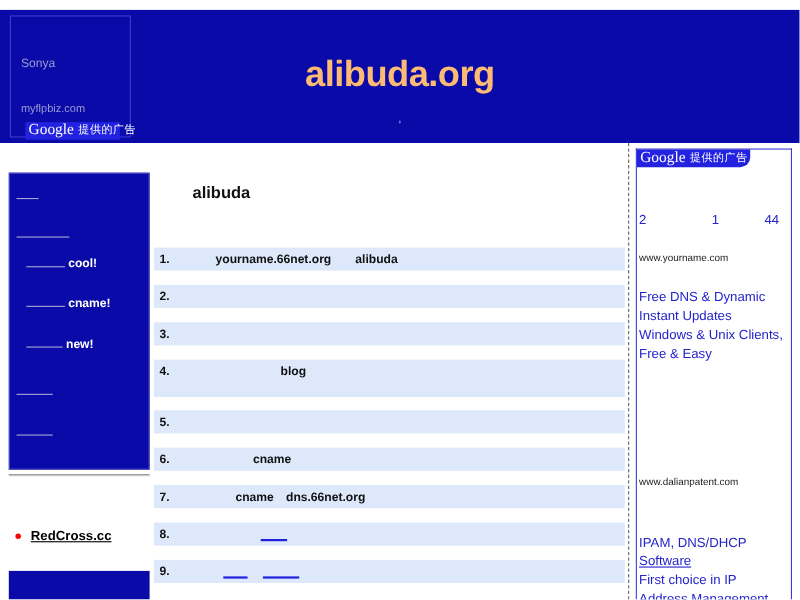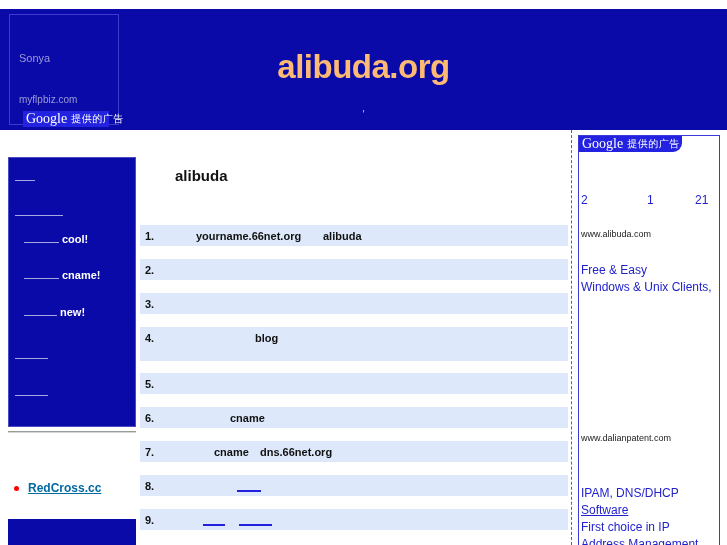--- a/index.html
+++ b/index.html
@@ -159,21 +159,21 @@
   #redcross-bullet {
     display: inline-block;
     width: 5px;
     height: 5px;
     border-radius: 3px;
     background: #ff0000;
     vertical-align: middle;
     margin-right: 9px;
   }
   #redcross-link {
-    color: #0369a1;
+    color: #000000;
     text-decoration: underline;
     font-size: 12px;
     font-weight: bold;
     vertical-align: middle;
   }
   #sidebar-bottom-box {
     position: absolute;
     left: 8px;
     top: 519px;
     width: 128px;
@@ -389,27 +389,29 @@
 
 <div id="right-ad-box"></div>
 <div class="google-badge" id="right-ad-badge">
   <span class="gword">Google</span>
   <span class="cjk">提供的广告</span>
 </div>
 
 <div id="ad-numbers">
   <span id="ad-num-1">2</span>
   <span id="ad-num-2">1</span>
-  <span id="ad-num-3">21</span>
-</div>
-
-<div id="ad1-url">www.alibuda.com</div>
+  <span id="ad-num-3">44</span>
+</div>
+
+<div id="ad1-url">www.yourname.com</div>
 <div id="ad1-body">
+  <div>Free DNS &amp; Dynamic</div>
+  <div>Instant Updates</div>
+  <div>Windows &amp; Unix Clients,</div>
   <div>Free &amp; Easy</div>
-  <div>Windows &amp; Unix Clients,</div>
 </div>
 
 <div id="ad2-url">www.dalianpatent.com</div>
 <div id="ad2-body">
   <div>IPAM, DNS/DHCP</div>
   <div class="u">Software</div>
   <div>First choice in IP</div>
   <div>Address Management</div>
 </div>
 

